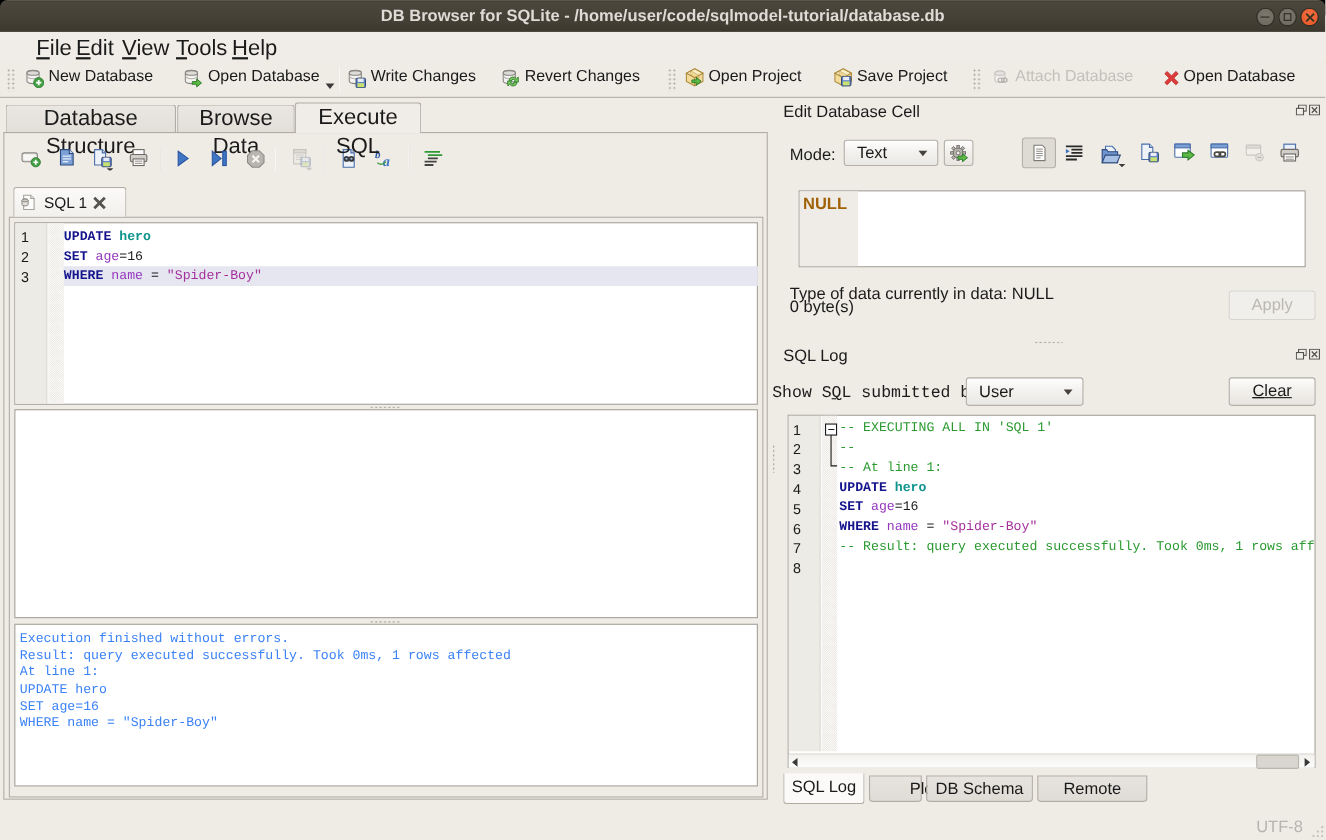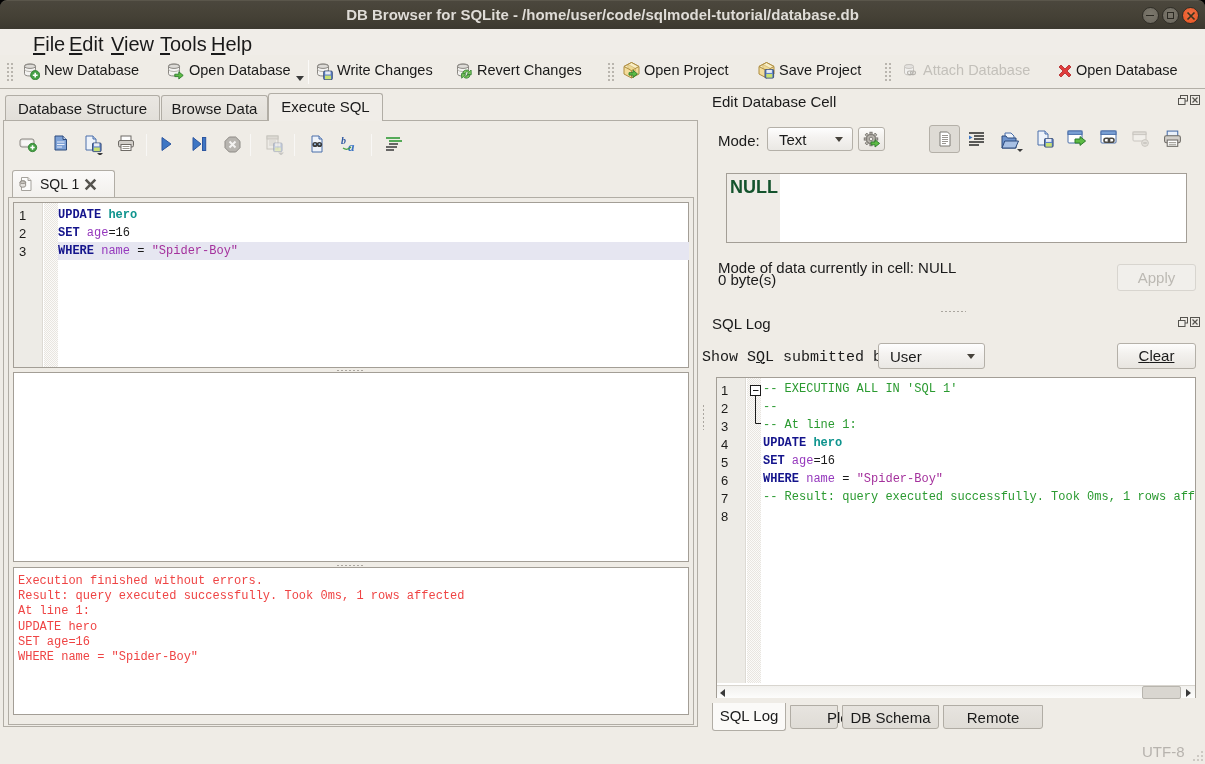--- a/index.html
+++ b/index.html
@@ -18,21 +18,21 @@
 .menuitem u { text-decoration:underline; text-underline-offset:2px; }
 
 #toolbar { left:0; top:55px; width:1205px; height:34px; background:#efece6; border-bottom:1px solid #b3afa7; }
 .tbtext { position:absolute; top:7px; font-size:14.5px; white-space:nowrap; }
 .tbsep { position:absolute; top:5px; width:1px; height:24px; background:#d8d4ce; border-right:1px solid #fbfaf8; }
 .handle { position:absolute; top:7px; width:8px; height:21px;
   background-image:radial-gradient(circle, #b9b5ae 1px, transparent 1.1px);
   background-size:4px 4px; }
 
 .tab { position:absolute; border:1px solid #b1ada5; border-bottom:none; border-radius:3px 3px 0 0;
-  font-size:15px; text-align:center; }
+  font-size:20px; text-align:center; }
 .tab.inactive { background:linear-gradient(#eae7e2, #e2dfd9); top:95px; height:26px; line-height:25px; }
 .tab.active { background:#f0ede8; top:93px; height:28px; line-height:26px; z-index:5; }
 #pane { left:3px; top:120px; width:695px; height:607px; border:1px solid #b1ada5; }
 
 .sqlsep { position:absolute; width:1px; height:22px; background:#cdc9c3; border-right:1px solid #f8f7f5; }
 
 .frame { position:absolute; background:#fff; border:1px solid #a39e96; }
 .mono { font-family:"Liberation Mono",monospace; font-size:12px; white-space:pre; }
 .gutter-check { background-image:
     linear-gradient(45deg,#e8e5e0 25%,transparent 25%,transparent 75%,#e8e5e0 75%),
@@ -292,21 +292,21 @@
 <span class="kw">WHERE</span> <span class="idf">name</span> = <span class="str">"Spider-Boy"</span></div>
   </div>
 
   <div class="abs" style="left:336px;top:368.5px;width:28px;height:2px;background-image:radial-gradient(circle,#aaa69f 0.8px,transparent 1px);background-size:4px 3px;"></div>
 
   <div class="frame" style="left:13px;top:372px;width:676px;height:190px;"></div>
 
   <div class="abs" style="left:336px;top:563.5px;width:28px;height:2px;background-image:radial-gradient(circle,#aaa69f 0.8px,transparent 1px);background-size:4px 3px;"></div>
 
   <div class="frame" style="left:13px;top:567px;width:676px;height:148px;">
-    <div class="mono abs" style="left:4px;top:6px;line-height:15.2px;color:#ef4444;">Execution finished without errors.
+    <div class="mono abs" style="left:4px;top:6px;line-height:15.2px;color:#3b82f6;">Execution finished without errors.
 Result: query executed successfully. Took 0ms, 1 rows affected
 At line 1:
 UPDATE hero
 SET age=16
 WHERE name = "Spider-Boy"</div>
   </div>
 </div>
 
 <div id="dock">
 
@@ -388,24 +388,24 @@
   <svg class="abs" style="left:1163px;top:130px;" width="20" height="19" viewBox="0 0 19 18">
     <rect x="4" y="1" width="10" height="5" fill="#e9f0fa" stroke="#4a6ea9" stroke-width="1"></rect>
     <rect x="1.5" y="5.5" width="15" height="6.5" rx="1.5" fill="#d2cfca" stroke="#6e6b66" stroke-width="1"></rect>
     <rect x="4" y="9.5" width="10" height="6" fill="#fff" stroke="#6e6b66" stroke-width="1"></rect>
     <rect x="5.5" y="11.5" width="7" height="1" fill="#9a978f"></rect>
     <rect x="5.5" y="13.5" width="7" height="1" fill="#9a978f"></rect>
   </svg>
 
   <div class="abs" style="left:726px;top:173px;width:461px;height:70px;background:#fff;border:1px solid #a39e96;">
     <div class="abs" style="left:0;top:0;width:53px;height:68px;background:#efece7;"></div>
-    <div class="abs" style="left:3px;top:3px;font-size:18px;font-weight:bold;color:#14532d;">NULL</div>
-  </div>
-
-  <div class="abs" style="left:718px;top:259px;font-size:15px;">Mode of data currently in cell: NULL</div>
+    <div class="abs" style="left:3px;top:3px;font-size:15px;font-weight:bold;color:#a16207;">NULL</div>
+  </div>
+
+  <div class="abs" style="left:718px;top:259px;font-size:15px;">Type of data currently in data: NULL</div>
   <div class="abs" style="left:718px;top:271px;font-size:15px;">0 byte(s)</div>
   <div class="abs" style="left:1117px;top:264px;width:79px;height:27px;border:1px solid #d8d5cf;border-radius:3px;background:#f1efeb;text-align:center;line-height:25px;color:#bcb9b3;font-size:15px;">Apply</div>
 
   <div class="abs" style="left:940px;top:310px;width:26px;height:2px;background-image:radial-gradient(circle,#aaa69f 0.8px,transparent 1px);background-size:4px 3px;"></div>
 
   <div class="abs" style="left:712px;top:315px;font-size:15px;">SQL Log</div>
   <svg class="dockbtn" style="left:1178px;top:317px;" viewBox="0 0 10 10">
     <rect x="2.5" y="0.5" width="7" height="5.5" fill="none" stroke="#55534e" stroke-width="1"></rect>
     <rect x="0.5" y="3.5" width="6.5" height="6" fill="#f0eee9" stroke="#55534e" stroke-width="1"></rect>
   </svg>

